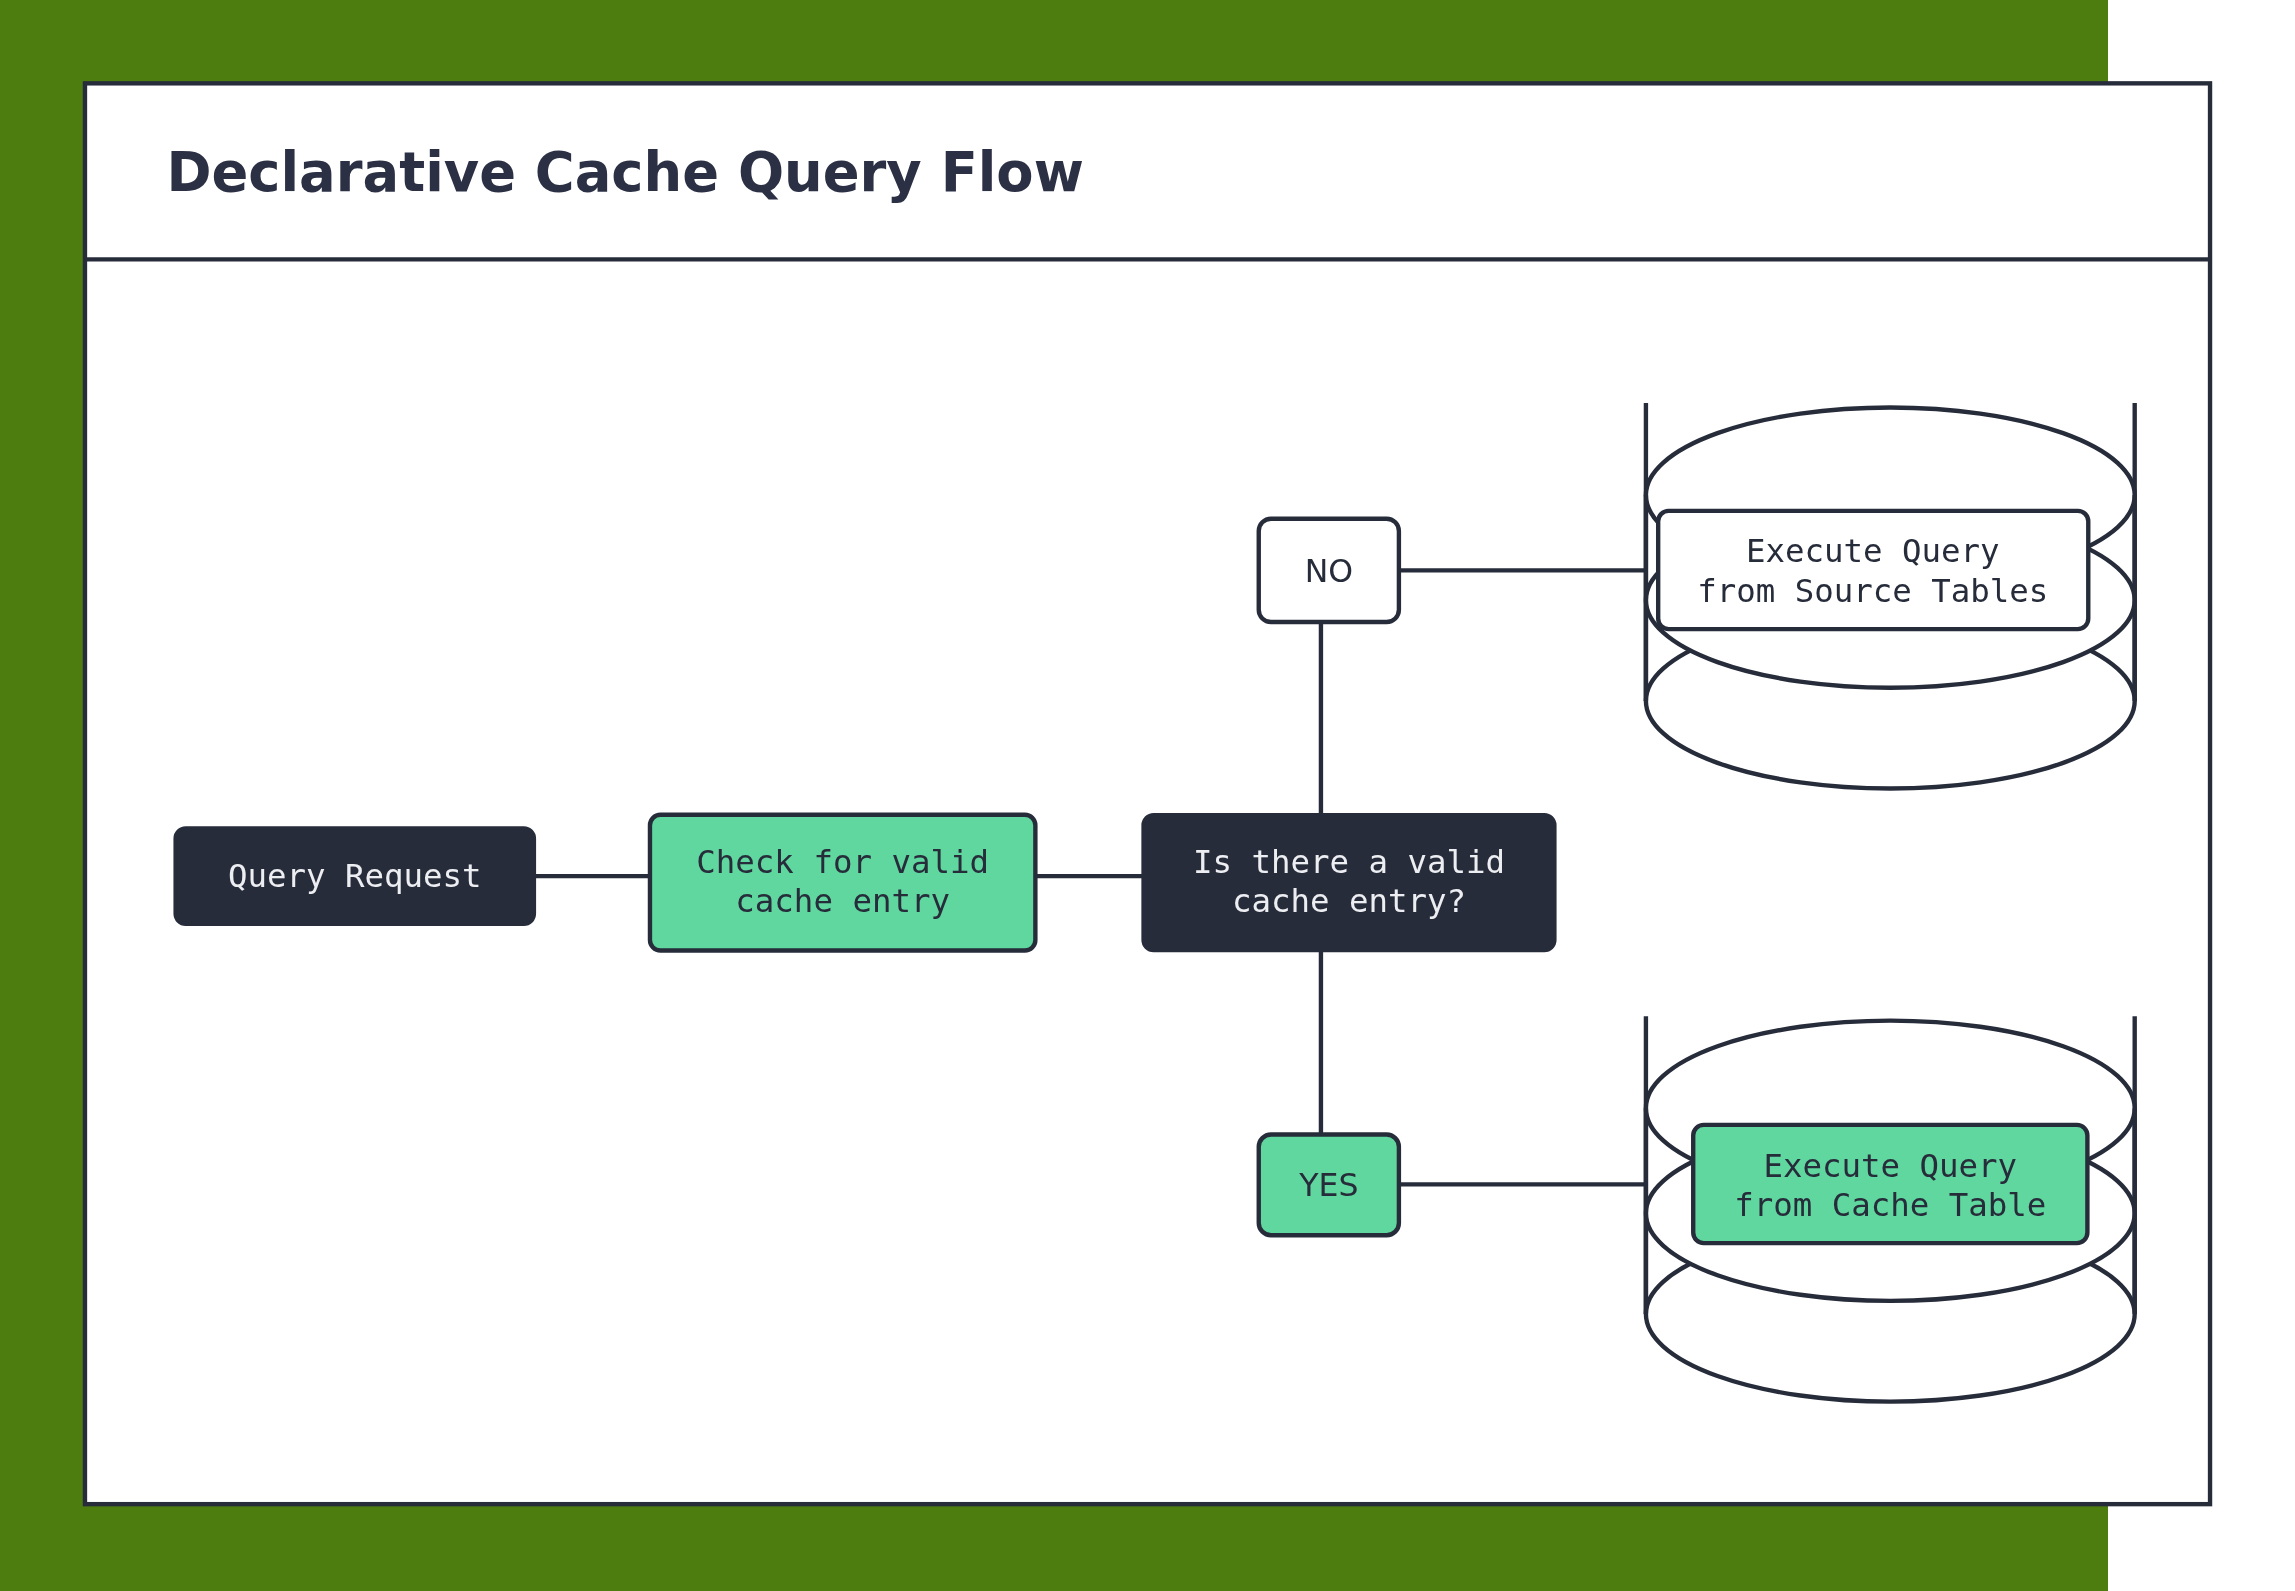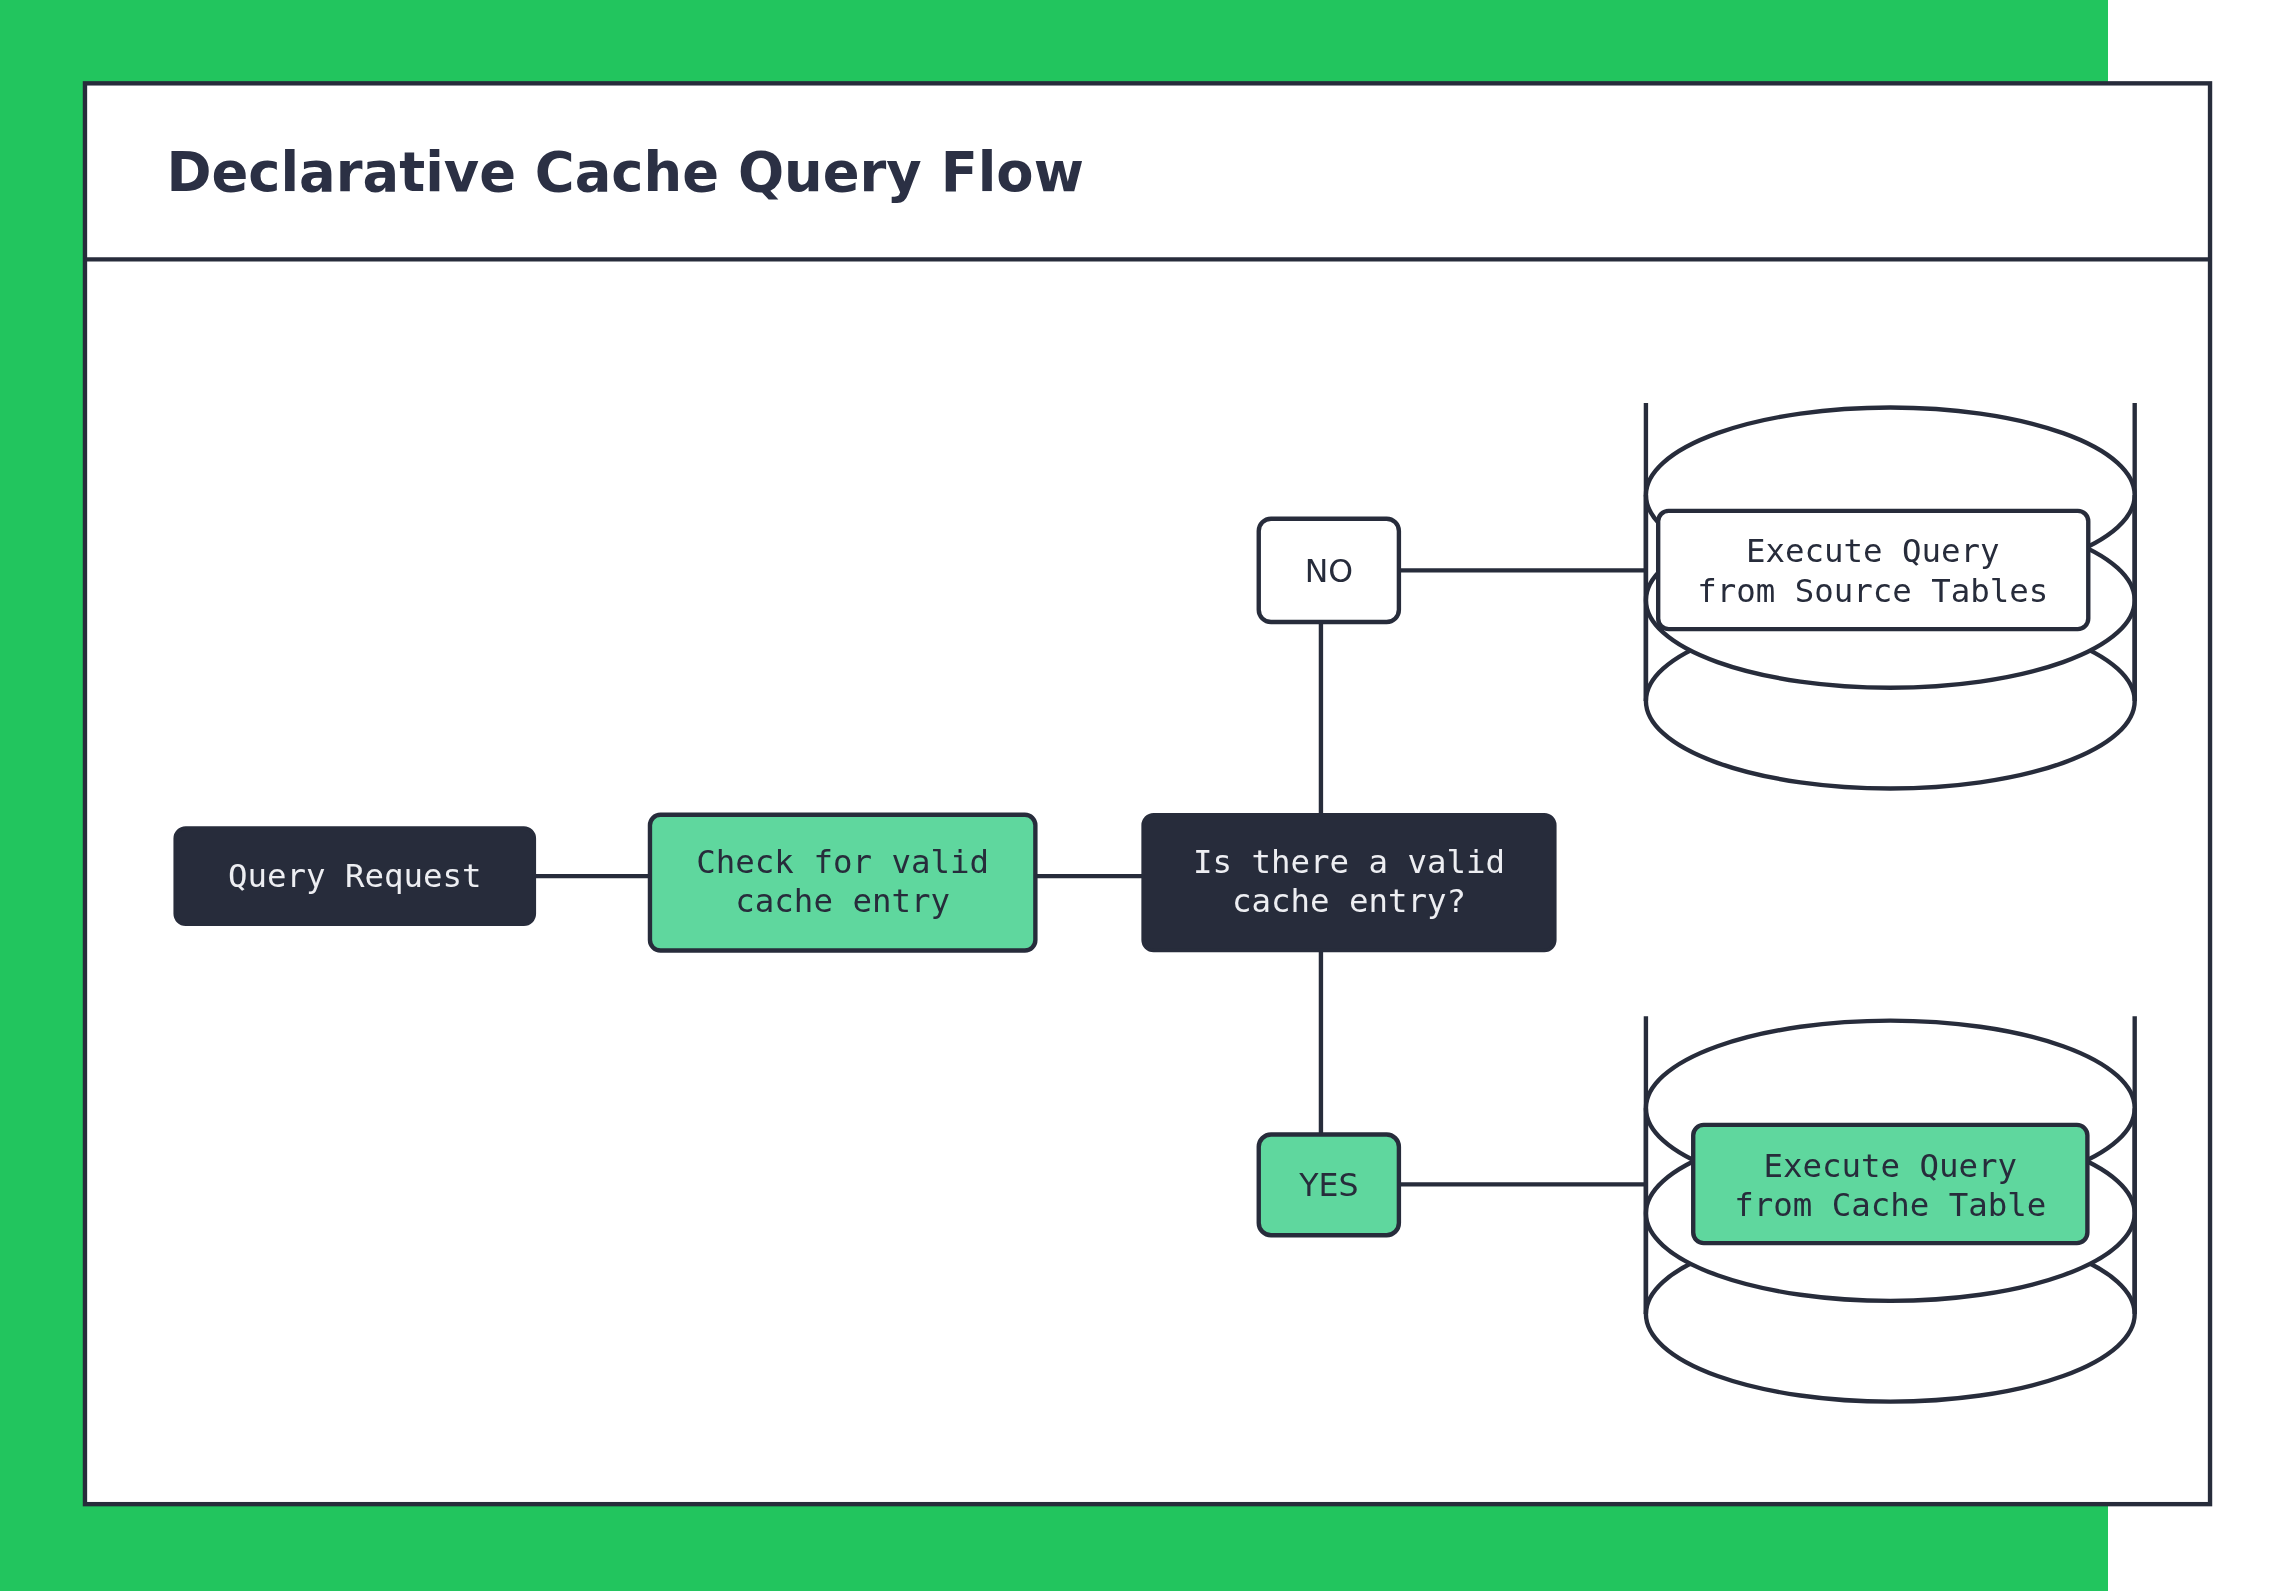--- a/index.html
+++ b/index.html
@@ -10,21 +10,21 @@
   body {
     width: 2295px;
     height: 1591px;
     font-family: "Liberation Sans", sans-serif;
     overflow: hidden;
   }
   #diagram-root {
     position: relative;
     width: 2108px;
     height: 1591px;
-    background: #22c55e;
+    background: #4d7c0f;
   }
   #diagram-svg {
     display: block;
     width: 2295px;
     height: 1591px;
   }
   .frame-rect {
     fill: #ffffff;
     stroke: #272C3B;
     stroke-width: 5;

